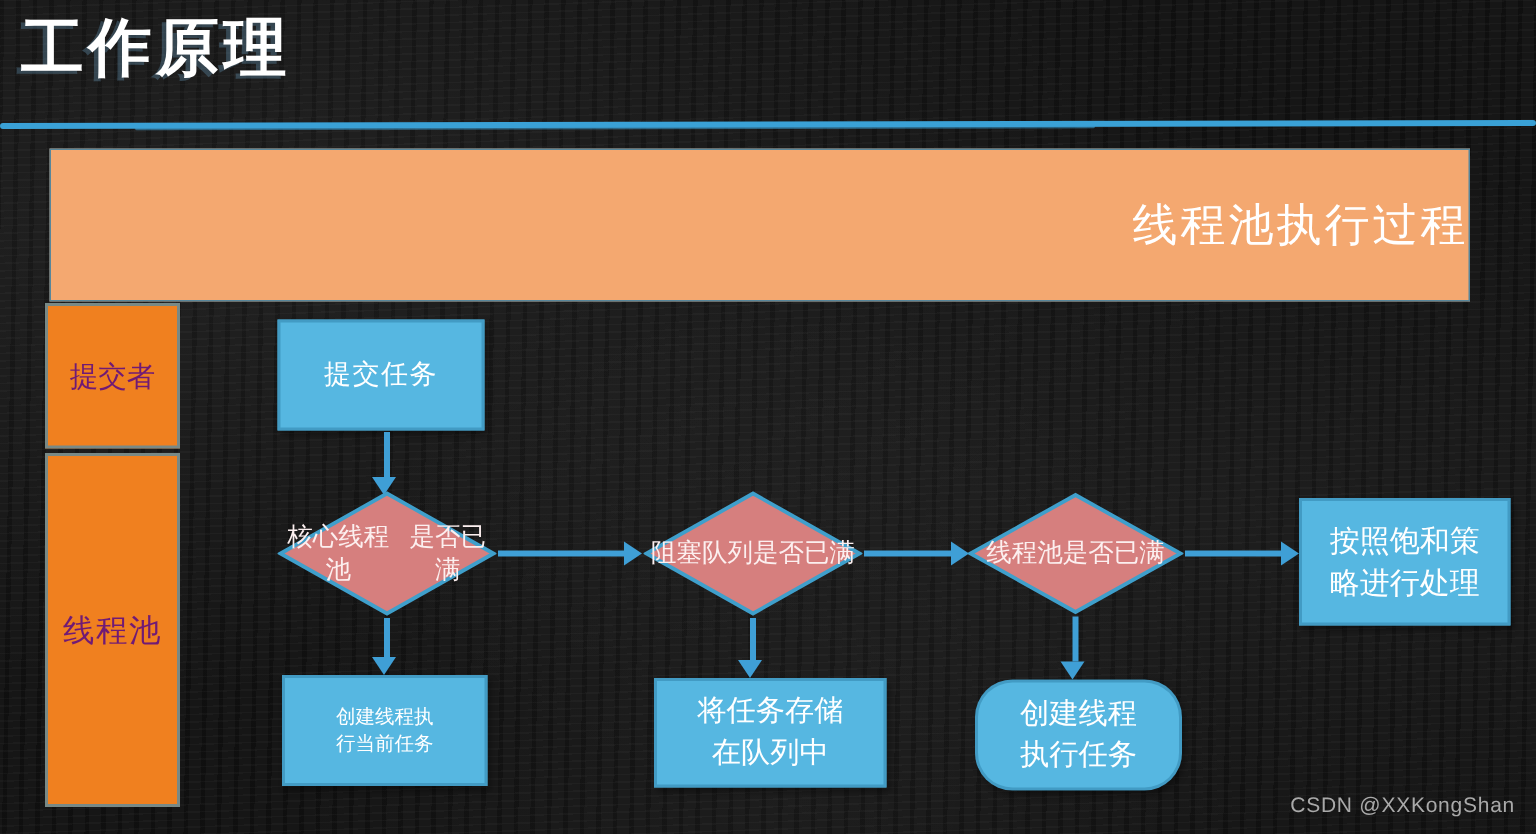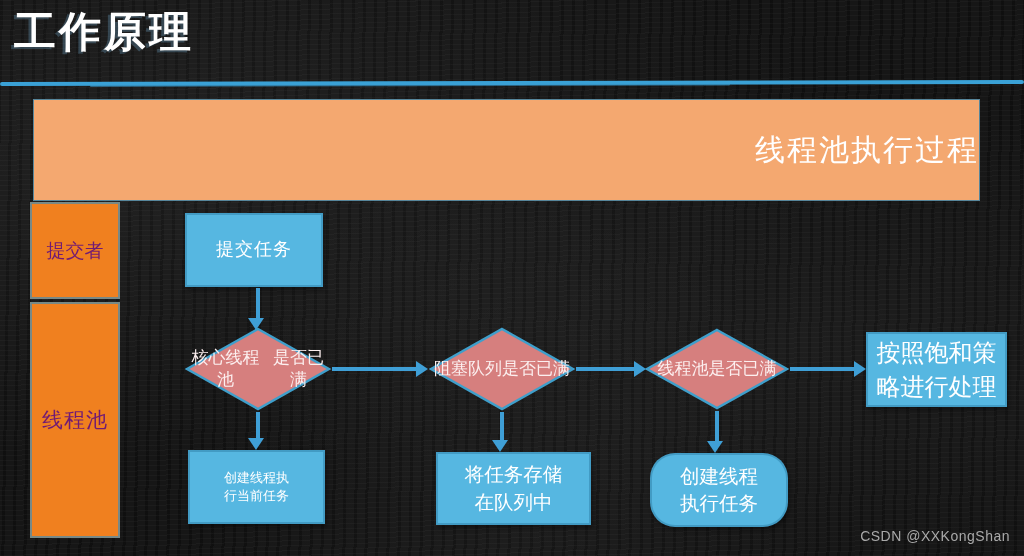--- a/index.html
+++ b/index.html
@@ -154,20 +154,20 @@
   <div class="abs head-down" style="left:707px;top:441px;"></div>
 
   <div class="abs process" style="left:650px;top:453px;width:138px;height:74px;font-size:19.5px;border-radius:25px;">
     <div class="line">创建线程</div>
     <div class="line">执行任务</div>
   </div>
 
   <div class="abs hline" style="left:790px;top:367px;width:64px;"></div>
   <div class="abs head-right" style="left:854px;top:361px;"></div>
 
-  <div class="abs process" style="left:866px;top:332px;width:141px;height:75px;font-size:24px;">
+  <div class="abs process" style="left:866px;top:332px;width:141px;height:85px;font-size:20px;">
     <div class="line">按照饱和策</div>
     <div class="line">略进行处理</div>
   </div>
 
   <div class="abs watermark">CSDN @XXKongShan</div>
 
 </div>
 
 </body></html>

